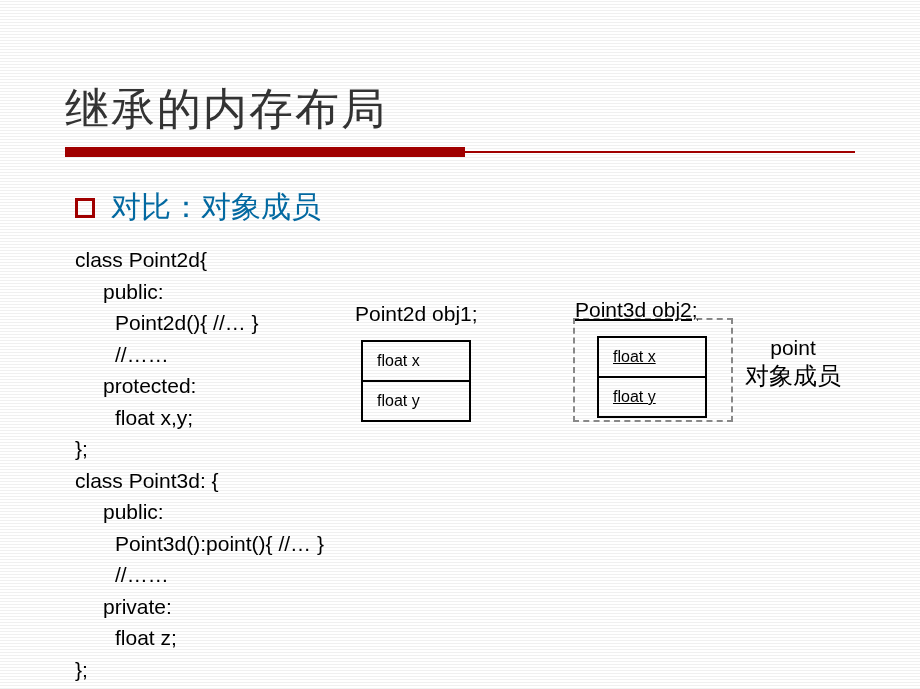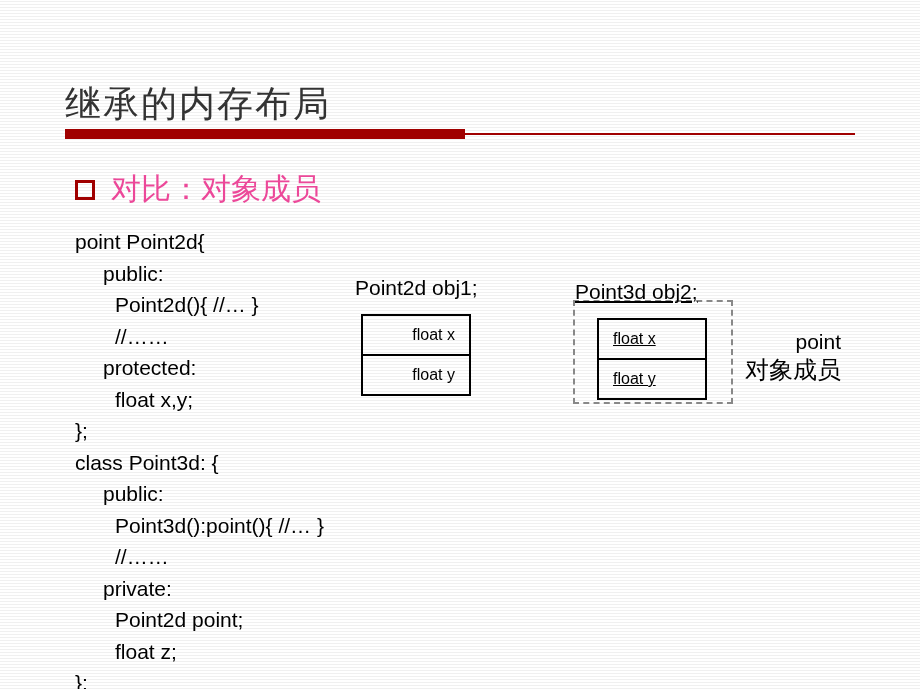--- a/index.html
+++ b/index.html
@@ -18,23 +18,24 @@
         #ffffff 3px
       );
       font-family: "SimSun", serif;
       position: relative;
       overflow: hidden;
     }
     .slide {
       padding: 80px 65px 0 65px;
     }
     .title {
-      font-size: 36px;
+      font-size: 44px;
       color: #333;
       font-weight: normal;
+      margin-bottom: 8px;
       letter-spacing: 2px;
     }
     .title-rule {
       display: flex;
       margin-bottom: 30px;
     }
     .rule-thick {
       height: 10px;
       width: 400px;
       background: #a00000;
@@ -52,21 +53,21 @@
       margin-bottom: 16px;
     }
     .bullet-box {
       width: 20px;
       height: 20px;
       border: 3px solid #a00000;
       margin-right: 16px;
     }
     .bullet-text {
       font-size: 30px;
-      color: #ec4899;
+      color: #0369a1;
     }
     .content-area {
       position: relative;
     }
     .code-block {
       font-family: Arial, sans-serif;
       font-size: 21px;
       color: #000;
       line-height: 1.5;
       margin-left: 10px;
@@ -78,21 +79,21 @@
       top: 46px;
       right: 0;
       width: 500px;
       font-family: Arial, sans-serif;
       font-size: 21px;
       color: #000;
     }
     .obj-group {
       position: absolute;
     }
-    .obj1 { left: 0; top: 4px; text-align: right; }
+    .obj1 { left: 0; top: 12px; }
     .obj2 { left: 220px; top: 8px; text-decoration: underline; }
     .obj-label {
       margin-bottom: 14px;
       white-space: nowrap;
     }
     .boxes {
       border: 2px solid #000;
       width: 110px;
     }
     .obj1 .boxes {
@@ -113,23 +114,23 @@
       position: absolute;
       border: 2px dashed #888;
       width: 160px;
       height: 104px;
       left: 218px;
       top: 28px;
     }
     .annotation {
       position: absolute;
       left: 390px;
-      top: 58px;
+      top: 46px;
       font-size: 21px;
-      text-align: right;
+      text-align: center;
     }
     .annotation .sub {
       font-size: 24px;
       font-family: "SimSun", serif;
     }
   </style>
 </head>
 <body>
 
 <div class="slide">
@@ -139,33 +140,32 @@
     <div class="rule-thin"></div>
   </div>
 
   <div class="bullet-row">
     <div class="bullet-box"></div>
     <div class="bullet-text">对比：对象成员</div>
   </div>
 
   <div class="content-area">
     <div class="code-block">
-      <div>point Point2d{</div>
+      <div>class Point2d{</div>
       <div class="indent1">public:</div>
       <div class="indent2">Point2d(){ //… }</div>
       <div class="indent2">//……</div>
       <div class="indent1">protected:</div>
       <div class="indent2">float x,y;</div>
       <div>};</div>
       <div>class Point3d: {</div>
       <div class="indent1">public:</div>
       <div class="indent2">Point3d():point(){ //… }</div>
       <div class="indent2">//……</div>
       <div class="indent1">private:</div>
-      <div class="indent2">Point2d  point;</div>
       <div class="indent2">float z;</div>
       <div>};</div>
     </div>
 
     <div class="diagram-area">
 
       <div class="obj-group obj1">
         <div class="obj-label">Point2d  obj1;</div>
         <div class="boxes">
           <div class="box-cell">float x</div>

